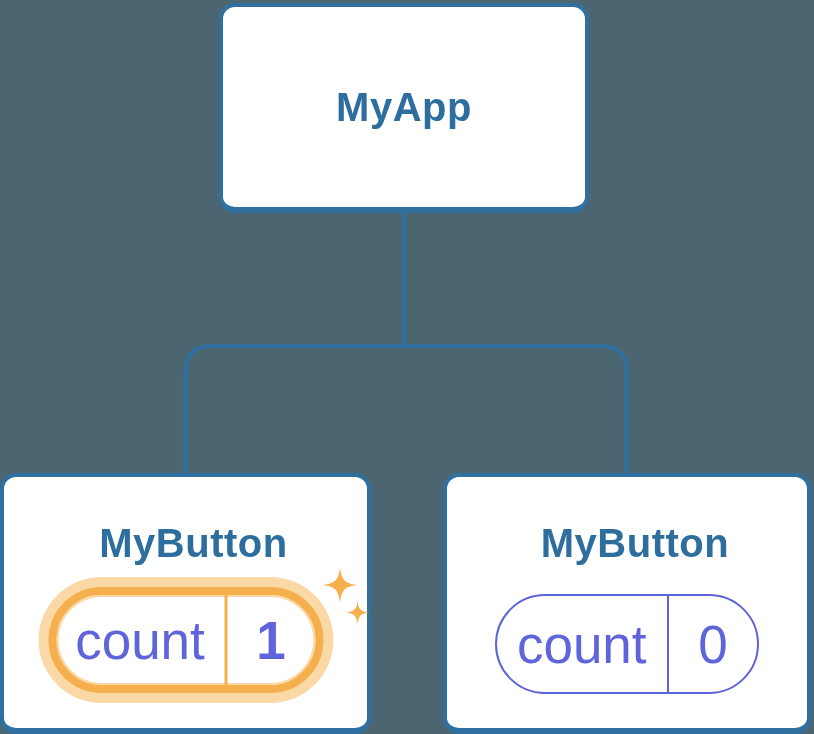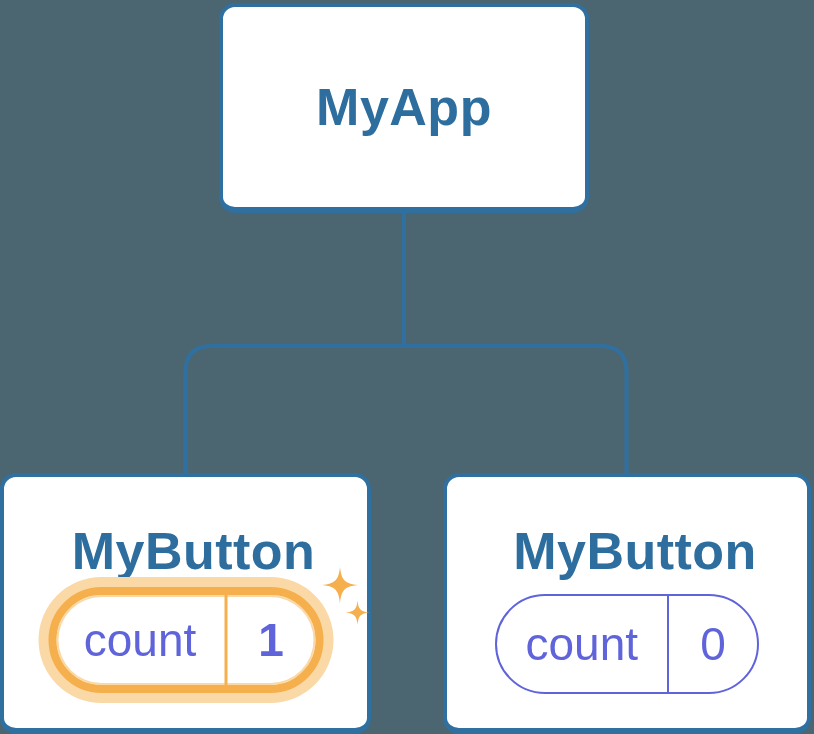--- a/index.html
+++ b/index.html
@@ -51,38 +51,38 @@
   .card-child-left {
     left: 0px; top: 473px;
     width: 371px; height: 261px;
   }
   .card-child-right {
     left: 443px; top: 473px;
     width: 368px; height: 261px;
   }
   .node-title {
     color: var(--blue_text);
-    font-size: 52px;
+    font-size: 40px;
     font-weight: bold;
     letter-spacing: 0.5px;
   }
   .child-title {
     position: absolute;
     top: 44px; left: 16px; right: 0;
     text-align: center;
   }
   .pill {
     position: absolute;
     left: 50%;
     transform: translateX(-50%);
     display: flex;
     align-items: stretch;
     background: var(--white);
     border-radius: 999px;
-    font-size: 46px;
+    font-size: 53px;
     color: var(--indigo);
   }
   .pill-highlight {
     top: 110px;
     width: 275px; height: 106px;
     border: 8px solid var(--orange);
     box-shadow: 0 0 0 10px var(--orange_halo), inset 0 0 0 2px var(--orange_halo);
   }
   .pill-normal {
     top: 117px;

